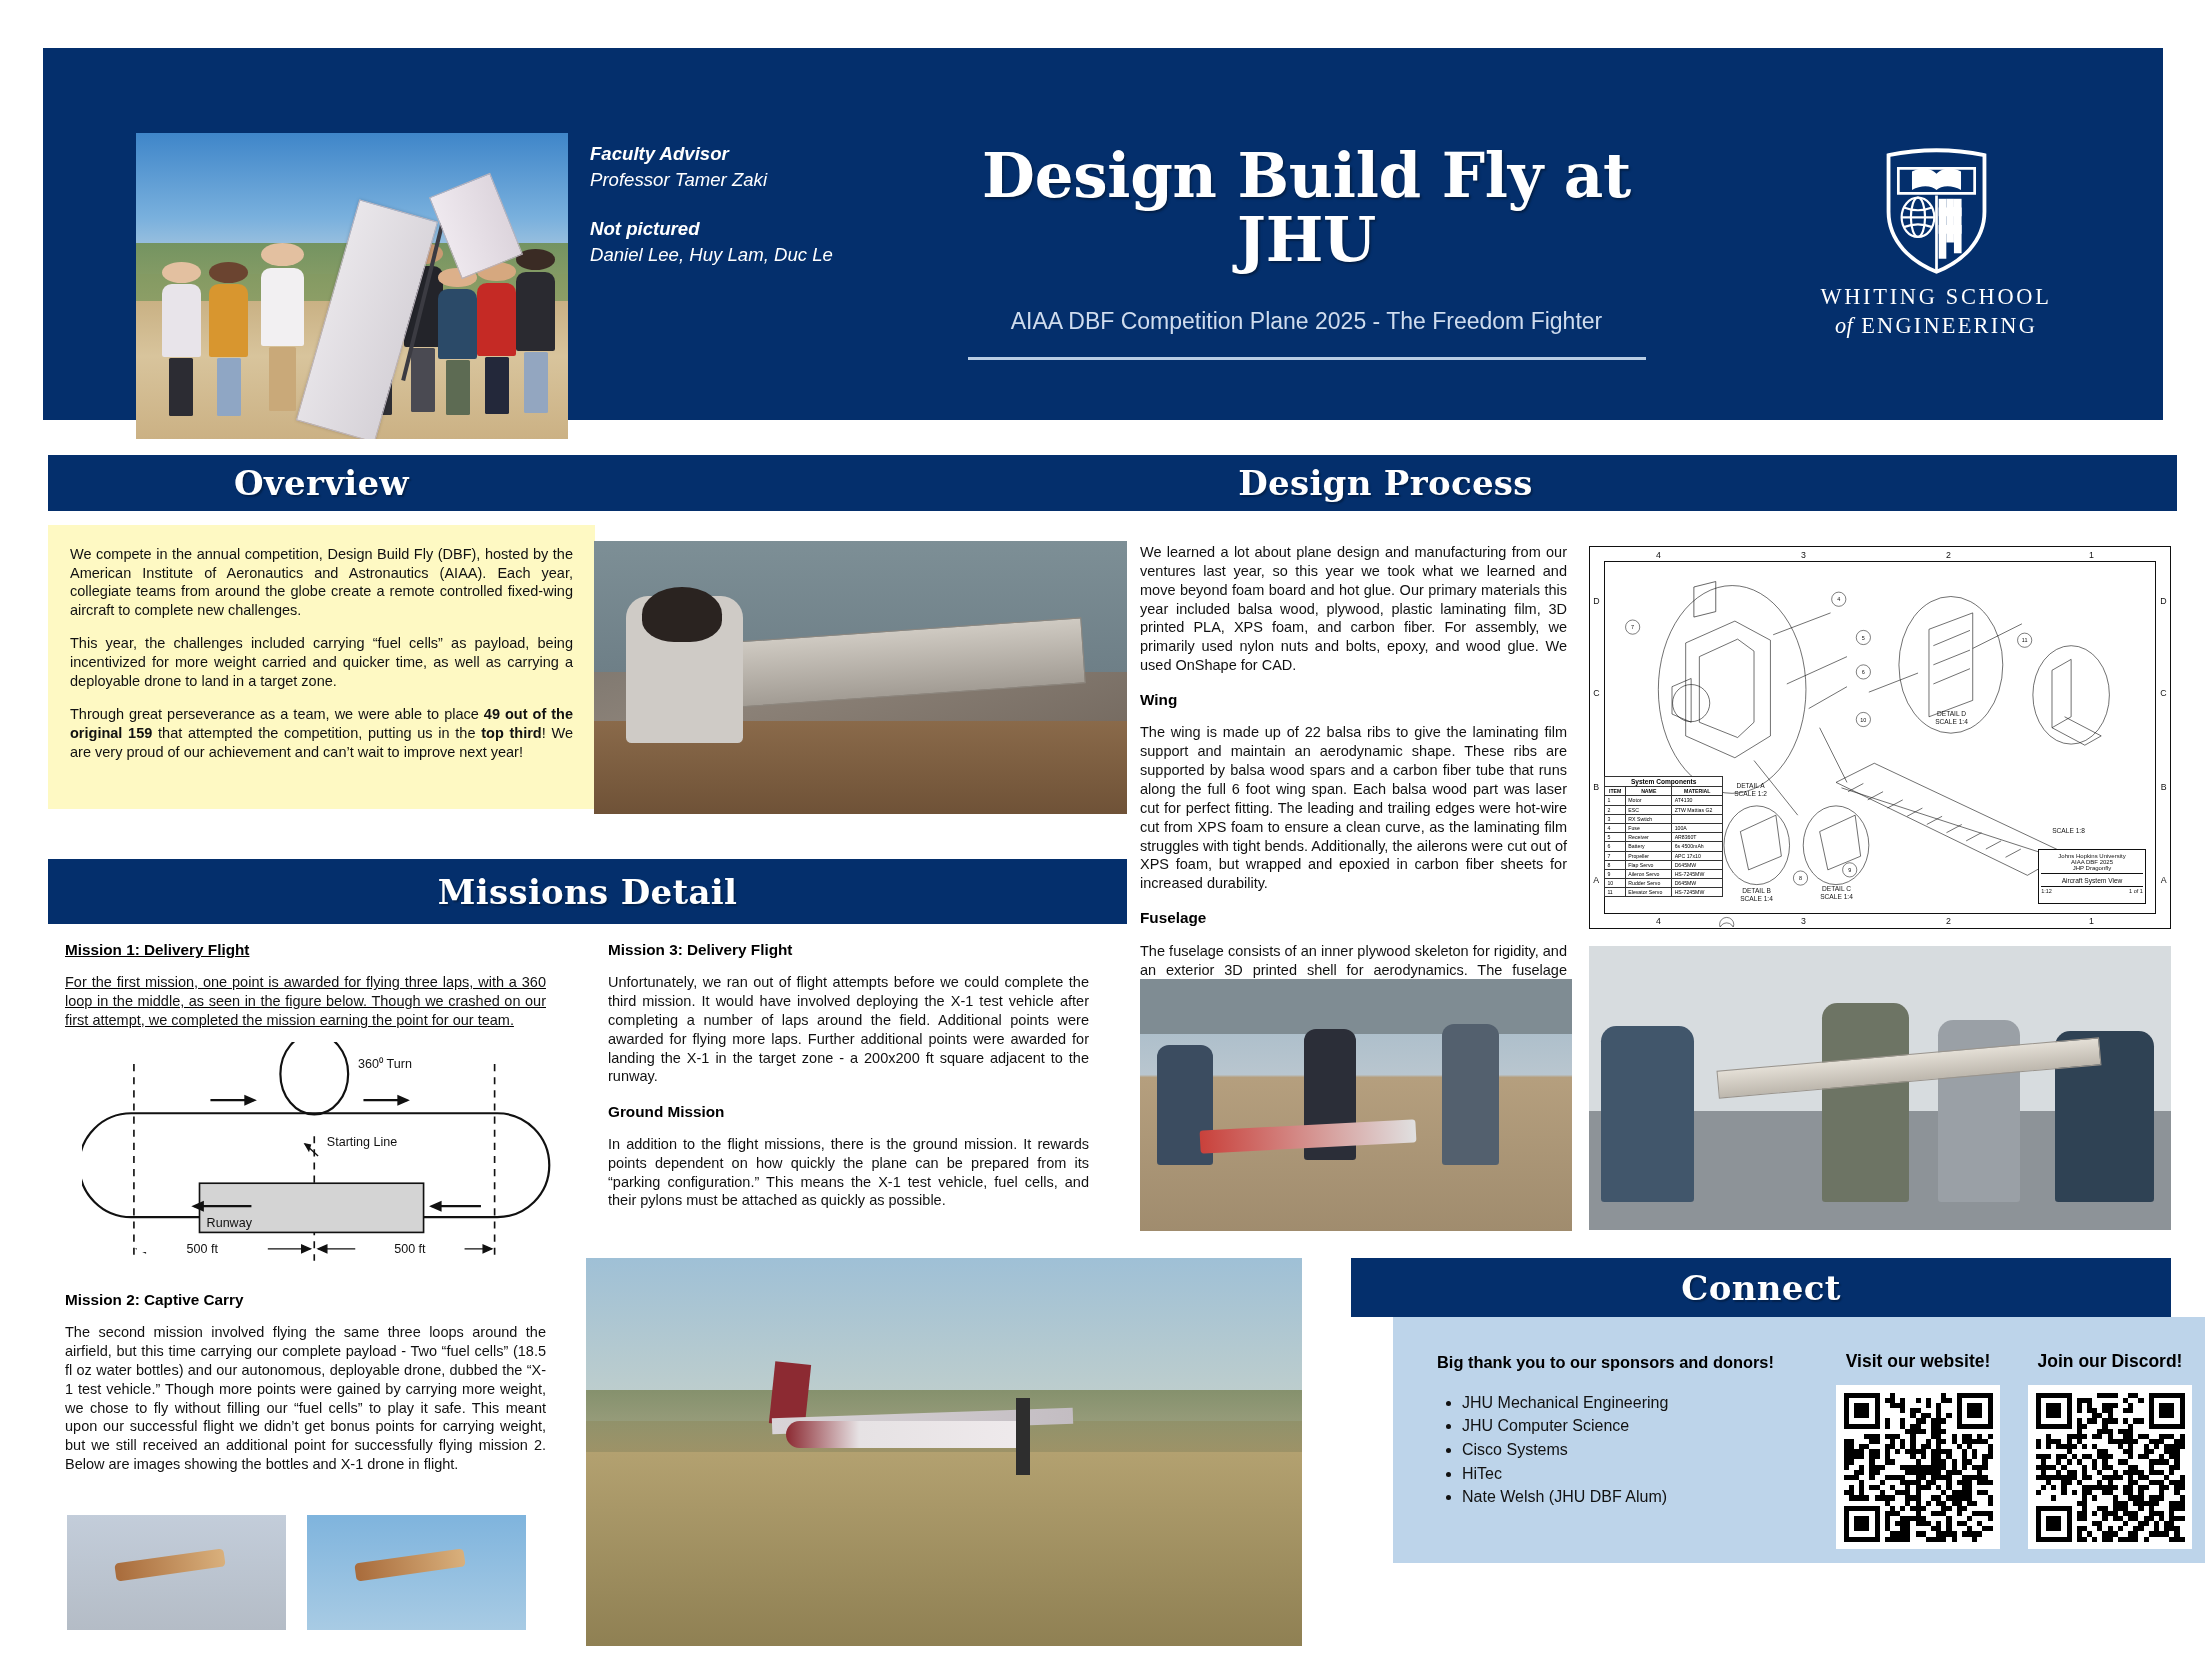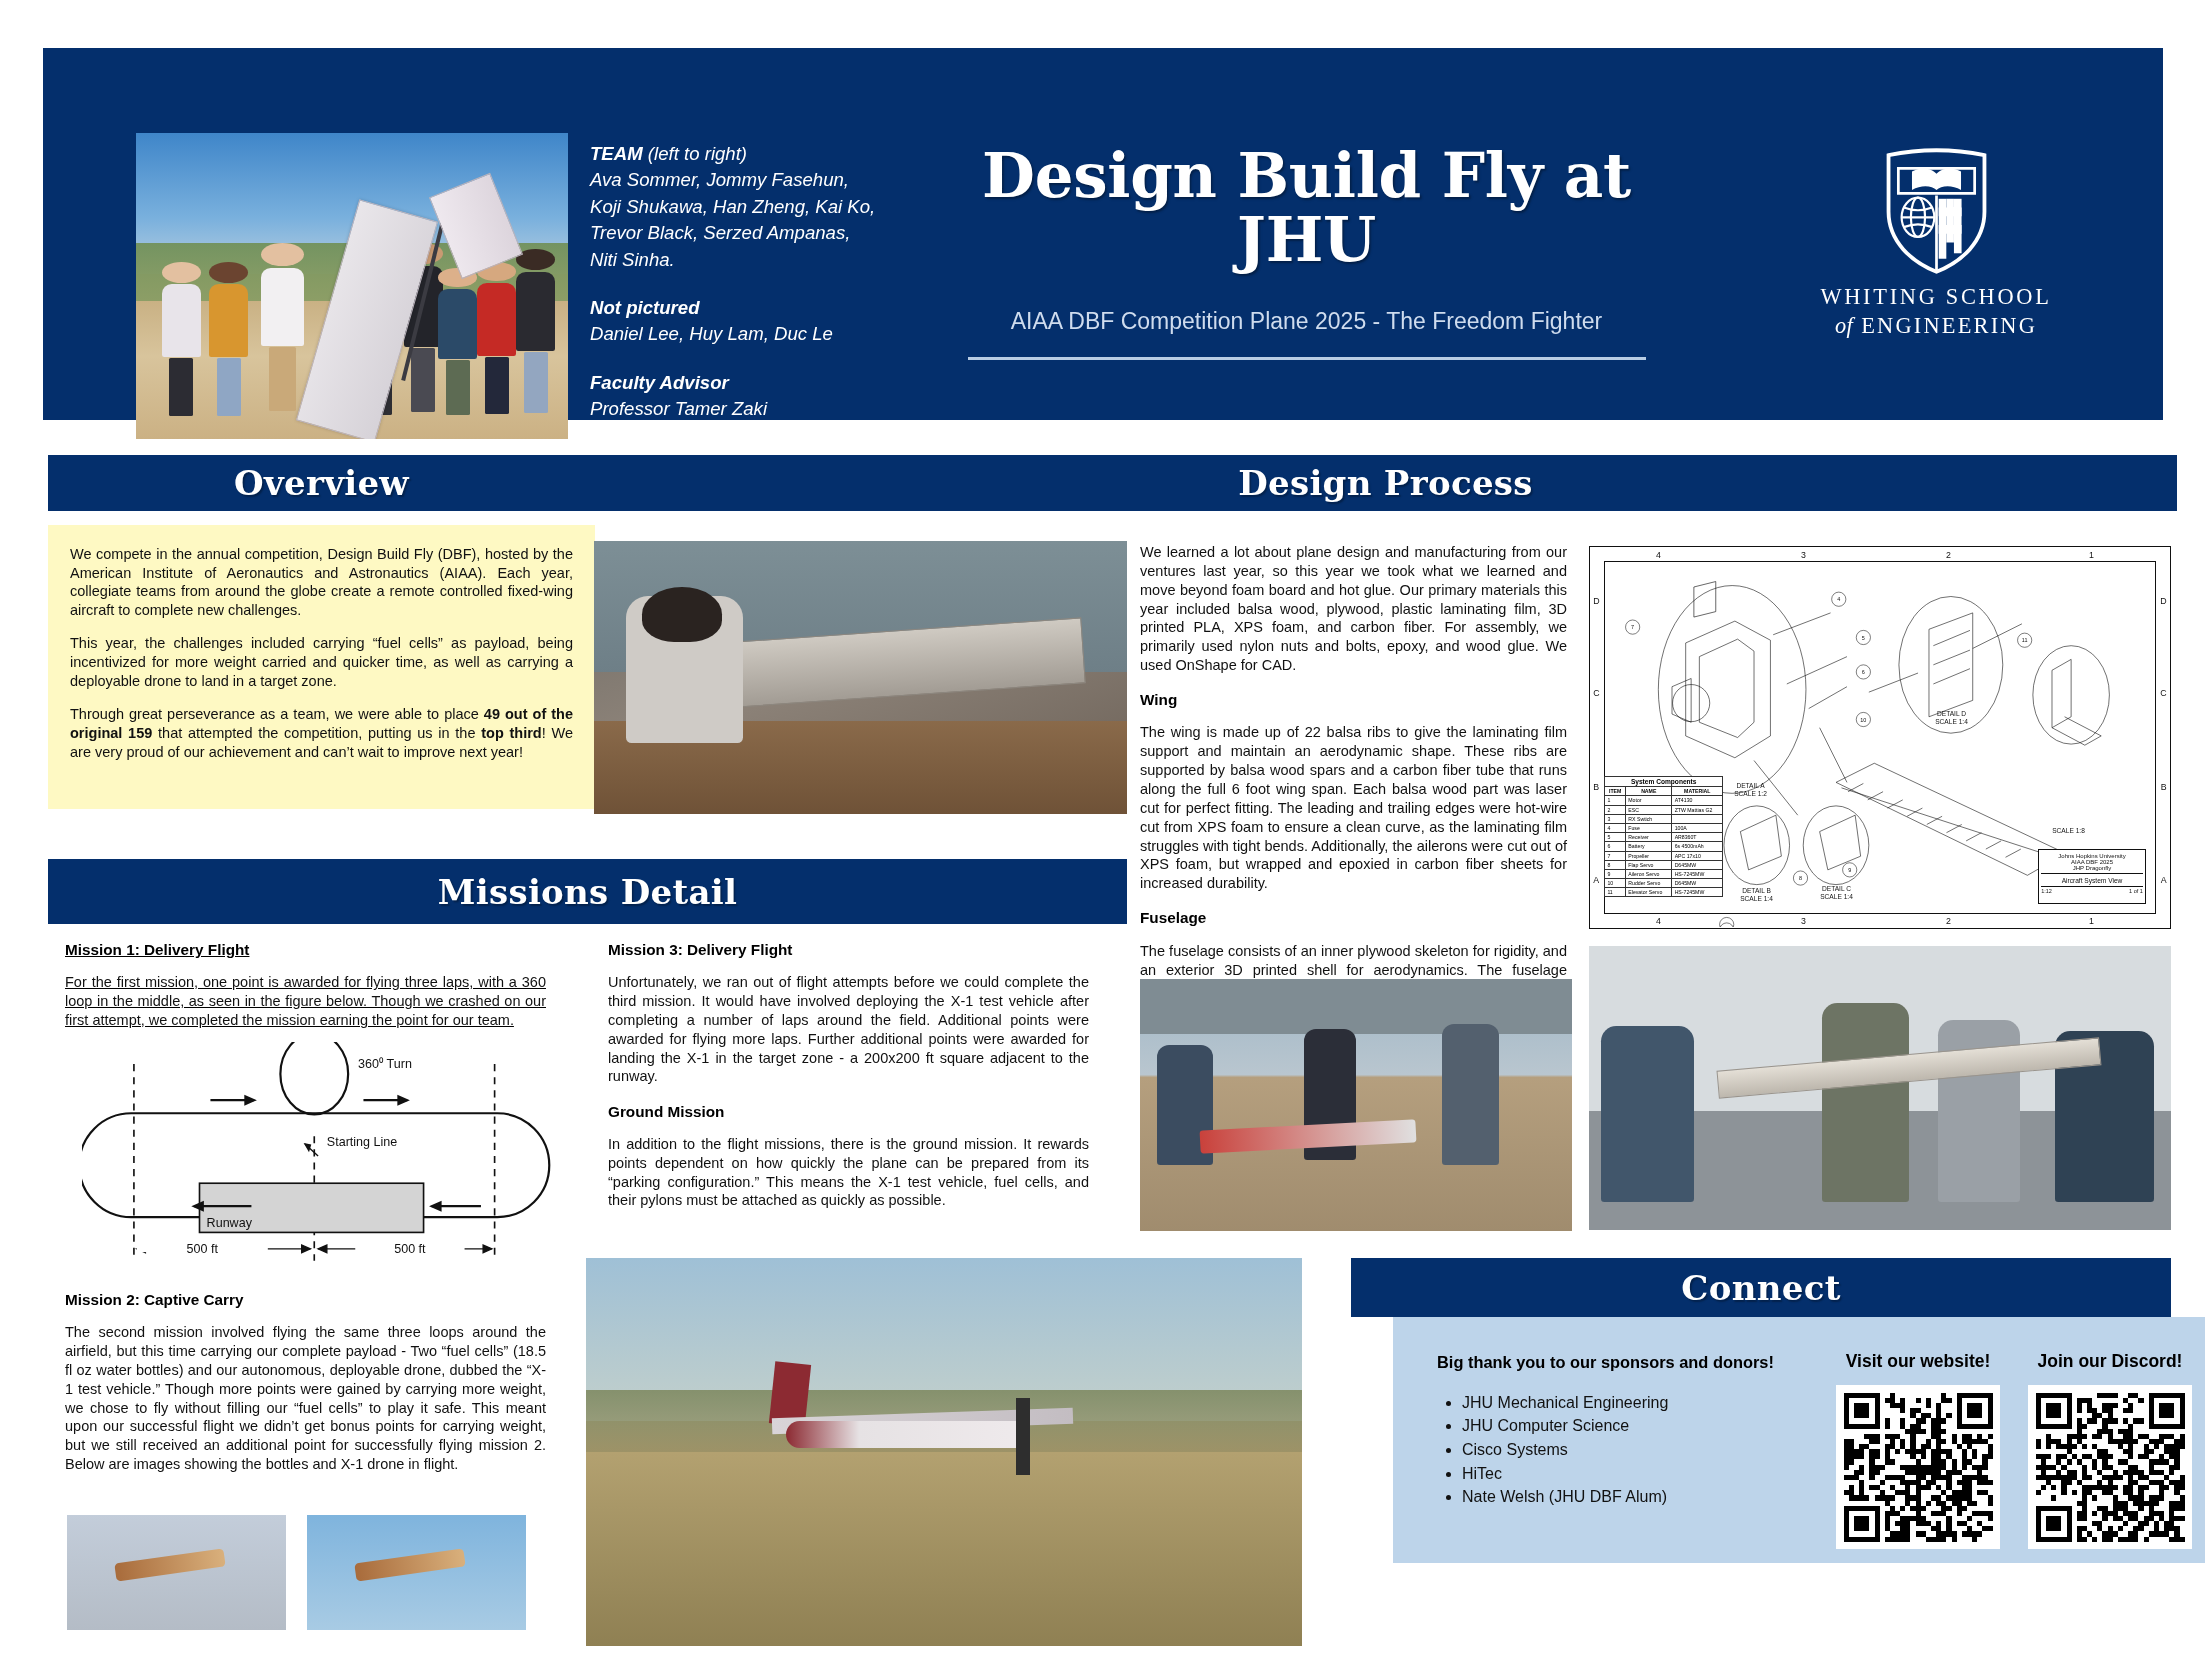--- a/index.html
+++ b/index.html
@@ -274,30 +274,26 @@
         <div class="body" style="height:46%;background:#2a2a30;"></div>
         <div class="legs" style="background:#93a6c0;height:36%;"></div>
       </div>
       <div class="plane-wing"></div>
       <div class="plane-pole"></div>
       <div class="plane-tail"></div>
     </div>
 
     <div class="team-text">
       <div class="blk">
-        <span class="lbl">TEAM</span><span> (left to right)</span>
-        <div>Ava Sommer, Jommy Fasehun, Koji Shukawa, Han Zheng, Kai Ko, Trevor Black, Serzed Ampanas, Niti Sinha.</div>
+        <div class="lbl">Faculty Advisor</div>
+        <div>Professor Tamer Zaki</div>
       </div>
       <div class="blk">
         <div class="lbl">Not pictured</div>
         <div>Daniel Lee, Huy Lam, Duc Le</div>
-      </div>
-      <div class="blk">
-        <div class="lbl">Faculty Advisor</div>
-        <div>Professor Tamer Zaki</div>
       </div>
     </div>
 
     <div class="title-wrap">
       <div class="poster-title">Design Build Fly at JHU</div>
       <div class="poster-subtitle">AIAA DBF Competition Plane 2025 - The Freedom Fighter</div>
       <div class="title-rule"></div>
     </div>
 
     <div class="jhu-logo">

